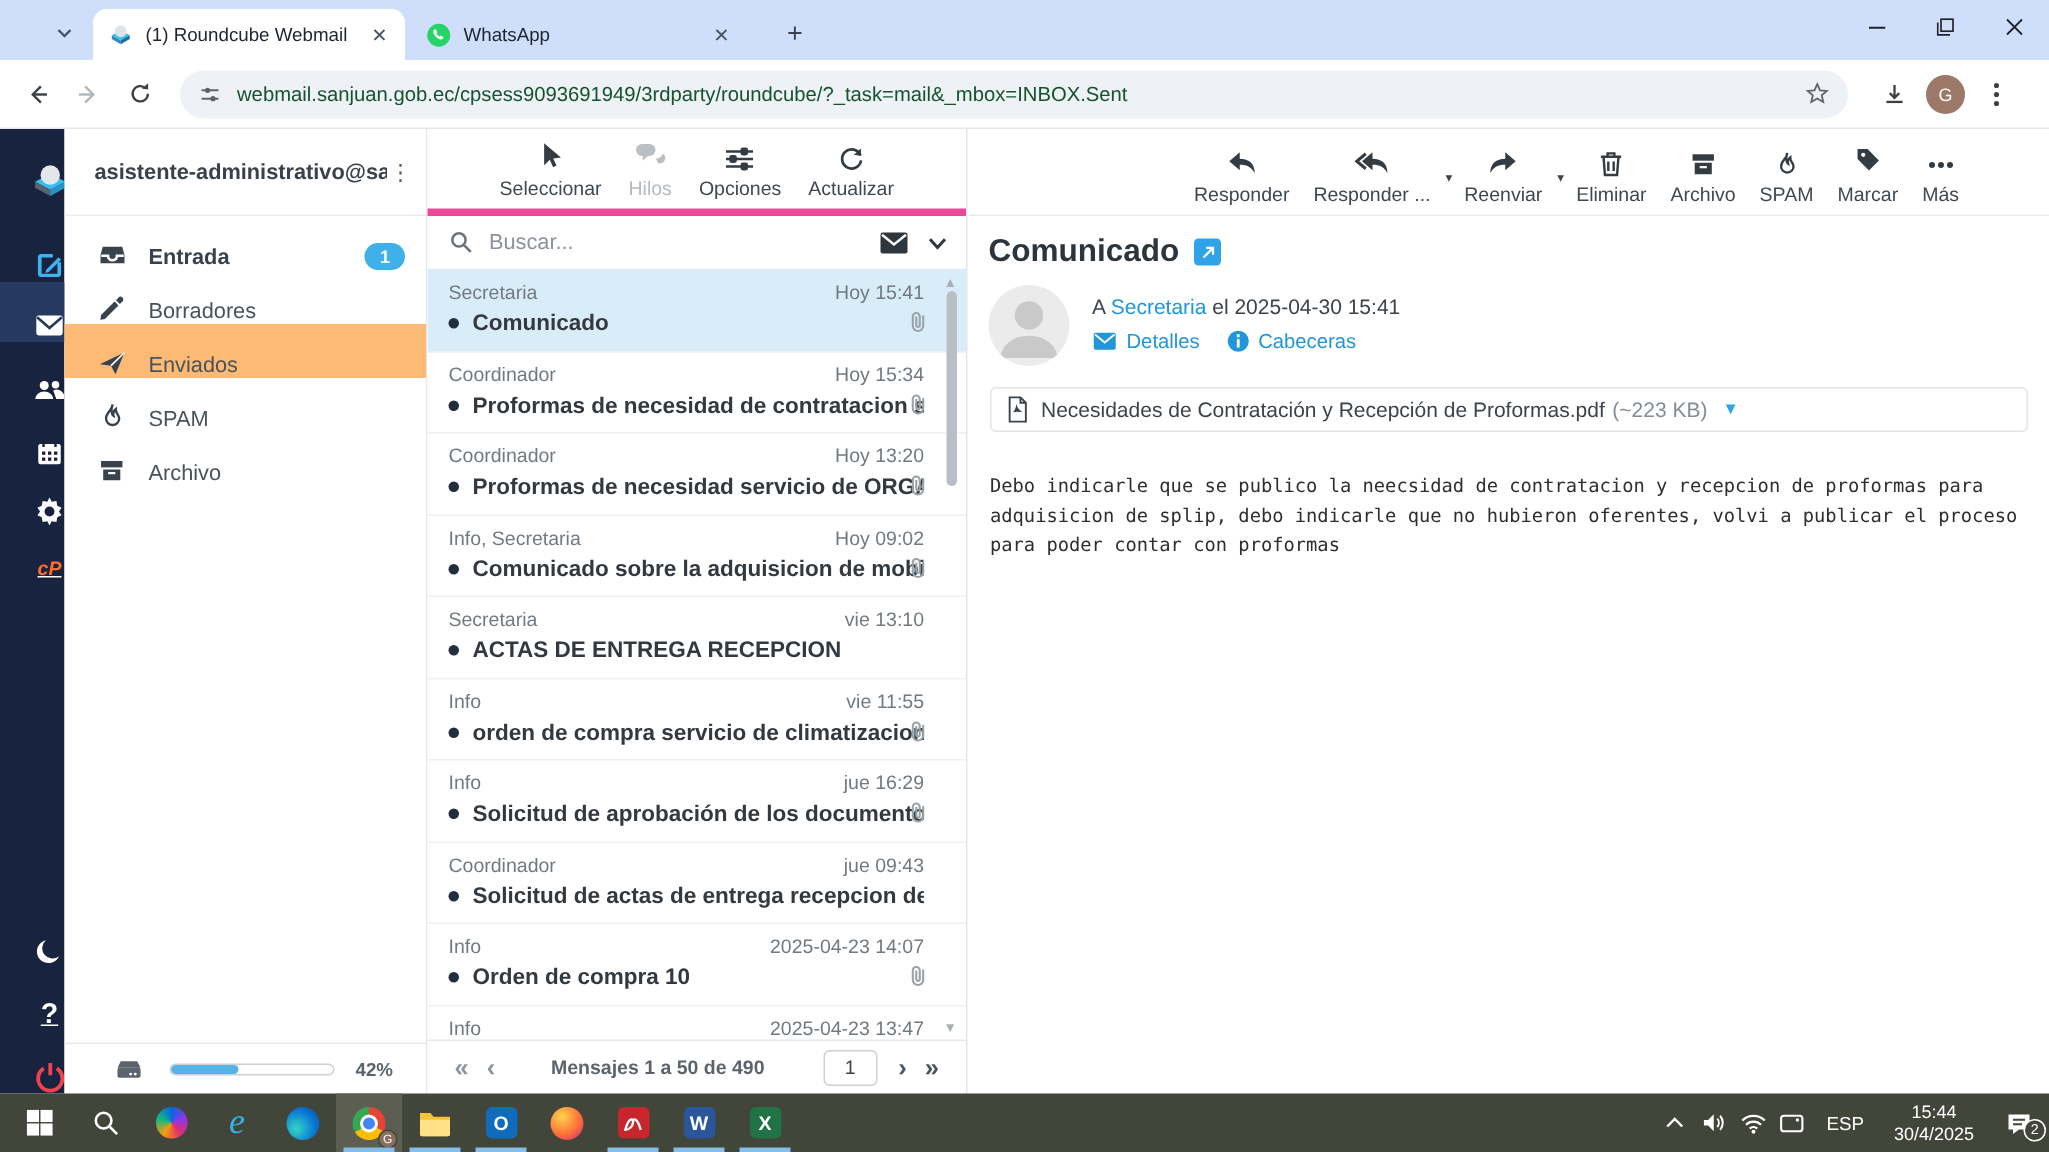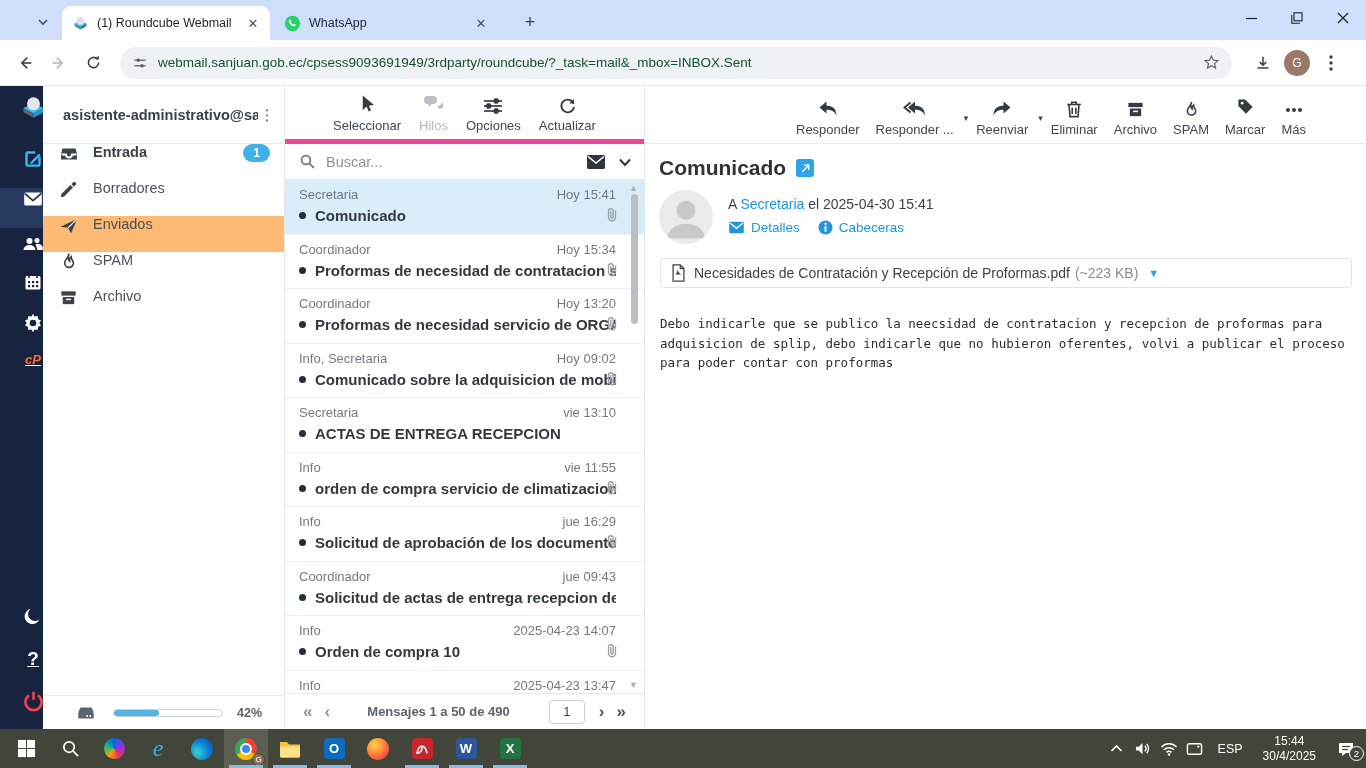--- a/index.html
+++ b/index.html
@@ -21,30 +21,30 @@
   .win-btn { width:46px; height:36px; display:flex; align-items:center; justify-content:center; color:#202124; }
   .toolbar { left:0; top:40px; width:1366px; height:46px; background:#ffffff; border-bottom:1px solid #e3e6ec; display:flex; align-items:center; }
   .nav-btn { width:34px; height:34px; display:flex; align-items:center; justify-content:center; border-radius:50%; color:#3c4043; }
   .nav-btn.disabled { color:#b0b6bf; }
   .omnibox { margin-left:10px; width:1112px; height:32px; background:#eef1f6; border-radius:16px; display:flex; align-items:center; padding:0 12px; }
   .omnibox .url { font-size:13.5px; color:#14532d; margin-left:10px; flex:1; white-space:nowrap; overflow:hidden; }
   .avatar-g { width:26px; height:26px; border-radius:50%; background:#9c7868; color:#fff; font-size:12px; display:flex; align-items:center; justify-content:center; }
 
   
   .rail { left:0; top:86px; width:43px; height:643px; background:#18243f; }
-  .rail-item { width:66px; height:40px; display:flex; align-items:flex-start; justify-content:center; color:#fff;text-decoration:underline; }
+  .rail-item { width:66px; height:40px; display:flex; align-items:flex-end; justify-content:center; color:#fff;text-decoration:underline; }
   .rail-item.sel { background:#253a5e; }
   .cp-text { color:#ff6c2c; font-weight:bold; font-style:italic; font-size:13px; }
 
   
   .folderpane { left:43px; top:86px; width:242px; height:643px; background:#fff; border-right:1px solid #e4e7ea; }
   .account-row { left:0; top:0; width:241px; height:58px; border-bottom:1px solid #e9ebee; display:flex; align-items:center; padding:0 8px 0 20px; }
   .account-name { font-size:14.5px; font-weight:bold; color:#39414d; white-space:nowrap; overflow:hidden; flex:1; }
   .kebab { color:#55606c; font-size:15px; letter-spacing:0; width:18px; text-align:center; }
-  .folder { display:flex; align-items:flex-start; height:36px; padding-left:16px; color:#4a525c; font-size:14.5px; }
+  .folder { display:flex; align-items:flex-end; height:36px; padding-left:22px; color:#4a525c; font-size:14.5px; }
   .folder .ficon { width:20px; height:20px; margin-right:14px; color:#39424d; }
   .folder.bold { font-weight:bold; color:#39414d; }
   .folder.sel { background:#fdba74; }
   .badge { margin-left:auto; margin-right:14px; background:#3fb0e8; color:#fff; font-size:12px; font-weight:bold; border-radius:10px; padding:2px 10px; }
   .quota-row { left:0; top:609px; width:241px; height:34px; border-top:1px solid #e6e8eb; display:flex; align-items:center; padding:0 16px 0 32px; }
   .quota-track { width:110px; height:8px; border:1px solid #ccd1d6; border-radius:5px; margin-left:16px; overflow:hidden; background:#fff; }
   .quota-fill { height:100%; background:#55b4e6; border-radius:5px; }
   .quota-pct { margin-left:14px; font-size:12.5px; color:#5b646d; font-weight:bold; }
 
   

